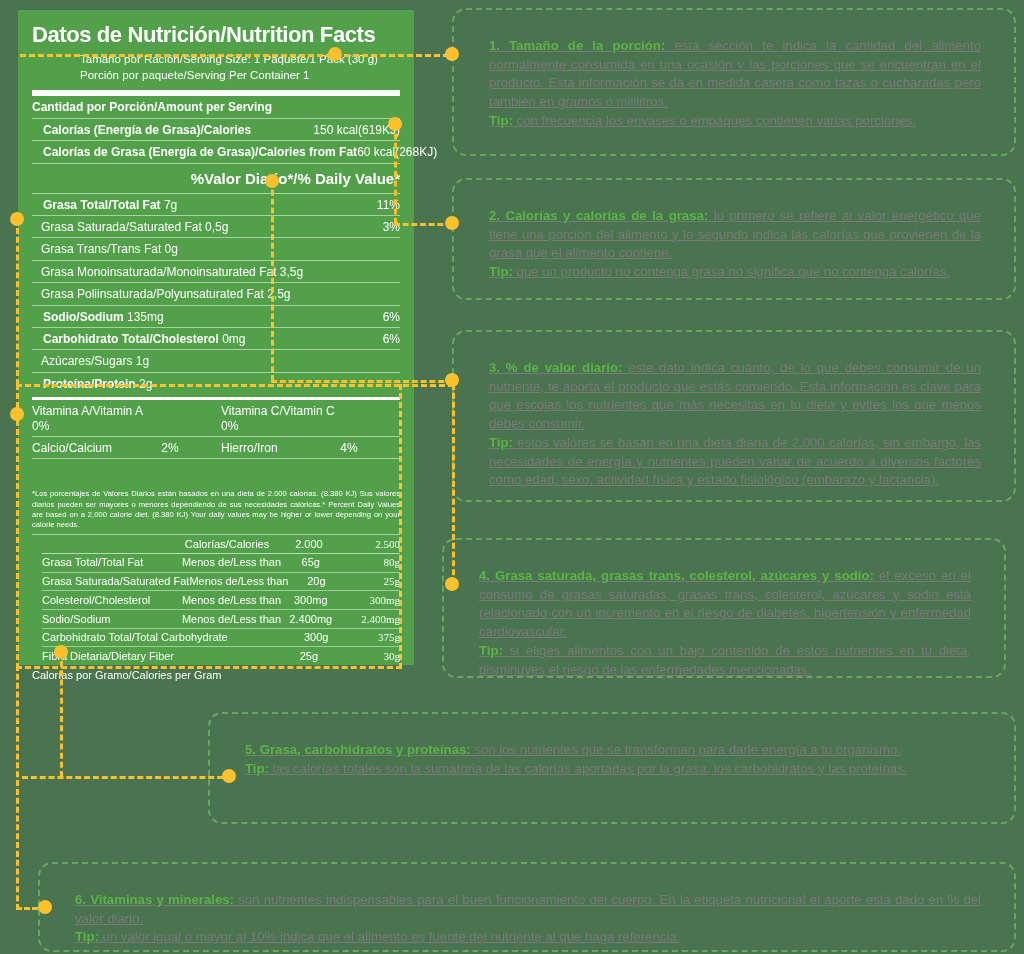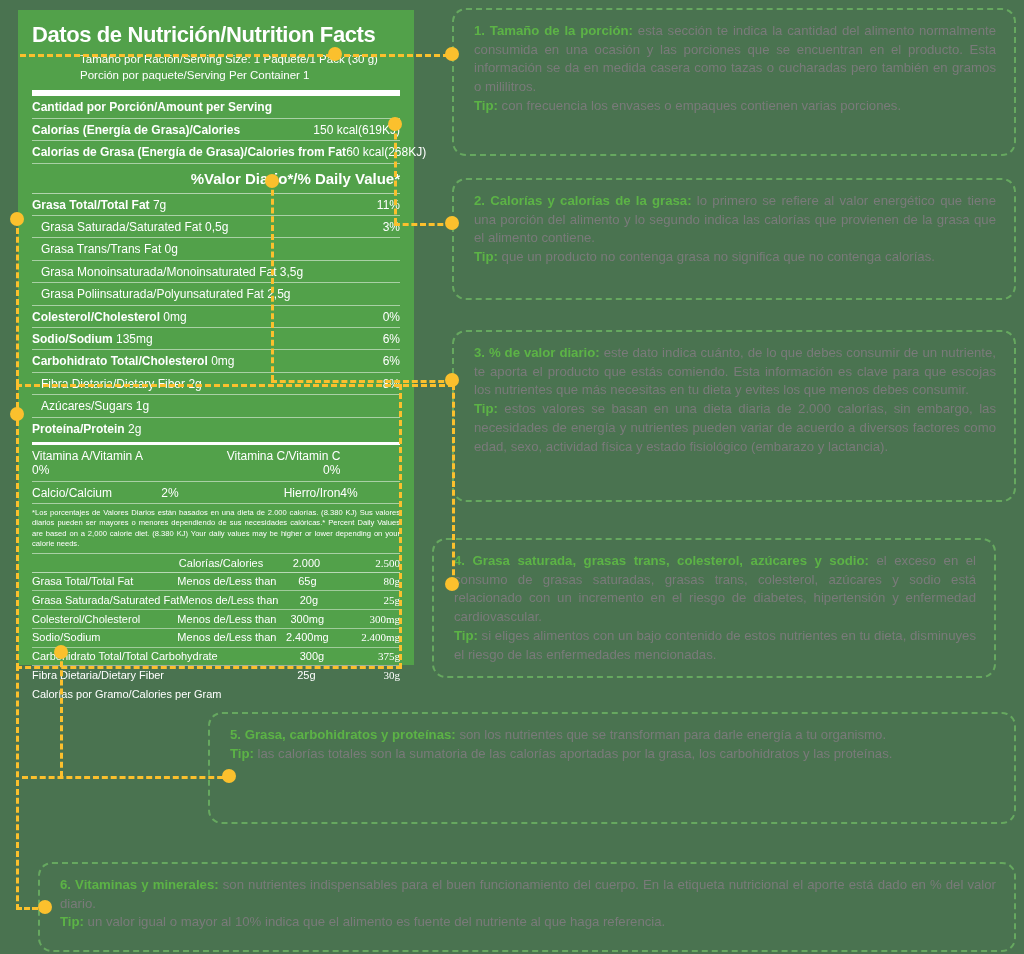--- a/index.html
+++ b/index.html
@@ -33,47 +33,49 @@
   .rule-thick { height: 6px; background:#ffffff; margin:7px 0 0 0; }
   .rule-med   { height: 3px; background:#ffffff; margin:3px 0 0 0; }
   .rule-thin  { height: 1px; background: rgba(255,255,255,.55); }
   .nf-row {
     display:flex; justify-content:space-between; align-items:baseline;
     padding: 4px 0 3px 0;
     border-bottom: 1px solid rgba(255,255,255,.5);
     font-size: 12px; white-space: nowrap;
   }
   .nf-row.nb { border-bottom: none; align-items: flex-end; }
-  .nf-row b { font-weight: bold; }
+  .nf-row b { font-weight: bold; margin-left: 11px; }
   .nf-row .ind1 { padding-left: 9px; }
   .nf-amount-head { font-weight:bold; font-size:12px; padding:4px 0 3px 0;
                     border-bottom:1px solid rgba(255,255,255,.5); }
   .dv-head { text-align:right; font-weight:bold; font-size:15px;
              padding: 6px 0 5px 0; }
   .vit-row {
     display:flex; align-items:baseline;
     padding: 4px 0 3px 0; font-size:12px;
     border-bottom: 1px solid rgba(255,255,255,.5);
   }
   .vit-row > span { display:inline-block; }
   .vc1 { width: 130px; }
   .vc2 { width: 60px; }
-  .vc3 { width: 120px; text-align: right; }
+  .vc3 { width: 120px; }
   .vc4 { width: 60px; }
   #nf-footnote {
     font-size: 7.6px; line-height: 1.35;
     padding: 4px 0 4px 0;
     border-bottom: 1px solid rgba(255,255,255,.5);
     text-align: justify;
+    margin-top: 26px;
   }
   .dv-table { width:100%; font-size:11px; }
   .dv-table .r {
     display:flex; padding: 2.5px 0 2px 0;
     border-bottom: 1px solid rgba(255,255,255,.45);
     white-space: nowrap;
+    margin-left: 10px;
   }
   .dv-table .r.head { border-bottom: 1px solid rgba(255,255,255,.6); }
   .dv-table .r.nb { border-bottom:none; }
   .c-name { width: 160px; }
   .c-less { width: 105px; }
   .c-2000 { width: 68px; text-align:center; }
   .c-2500 { width: 68px; text-align:right;font-family:Liberation Serif, serif; }
   .dv-table .r.head .c-name { width:160px; }
   #cal-per-gram { font-size:11px; padding-top:4px; }
   #cal-gram-line { display:flex; font-size:11px; padding-top:1px; }
@@ -84,26 +86,26 @@
     position: absolute;
     border: 2px dashed #66a85f;
     border-radius: 14px;
     color: #7a7a7a;
     font-size: 13.2px;
     line-height: 1.42;
     text-align: justify;
     padding: 12px 18px 12px 20px;
   }
   .callout .hl { color:#5cb346; font-weight:bold; }
-  .callout p { margin:0; }
+  .callout p { margin:15px;text-decoration:underline; }
 
   #callout-1 { left: 452px; top: 8px;  width: 564px; height: 148px; }
   #callout-2 { left: 452px; top: 178px; width: 564px; height: 122px; }
   #callout-3 { left: 452px; top: 330px; width: 564px; height: 172px; }
-  #callout-4 { left: 432px; top: 538px; width: 564px; height: 140px; }
+  #callout-4 { left: 442px; top: 538px; width: 564px; height: 140px; }
   #callout-5 { left: 208px; top: 712px; width: 808px; height: 112px; }
   #callout-6 { left: 38px;  top: 862px; width: 978px; height: 90px; }
 
   
   .ydot {
     position:absolute; width:14px; height:14px; border-radius:50%;
     background:#fbc02d; z-index: 6;
   }
   .ydash-h {
     position:absolute; height:0; border-top: 3px dashed #fbc02d; z-index:5;
@@ -158,34 +160,26 @@
       </div>
       <div class="nf-row">
         <span class="ind1">Grasa Monoinsaturada/Monoinsaturated Fat 3,5g</span>
         <span></span>
       </div>
       <div class="nf-row">
         <span class="ind1">Grasa Poliinsaturada/Polyunsaturated Fat 2,5g</span>
         <span></span>
       </div>
       <div class="nf-row">
-        <span><b>Colesterol/Cholesterol</b> 0mg</span>
-        <span>0%</span>
-      </div>
-      <div class="nf-row">
         <span><b>Sodio/Sodium</b> 135mg</span>
         <span>6%</span>
       </div>
       <div class="nf-row">
         <span><b>Carbohidrato Total/Cholesterol</b> 0mg</span>
         <span>6%</span>
-      </div>
-      <div class="nf-row">
-        <span class="ind1">Fibra Dietaria/Dietary Fiber 2g</span>
-        <span>8%</span>
       </div>
       <div class="nf-row">
         <span class="ind1">Azúcares/Sugars 1g</span>
         <span></span>
       </div>
       <div class="nf-row nb">
         <span><b>Proteína/Protein</b> 2g</span>
         <span></span>
       </div>
     </div>

